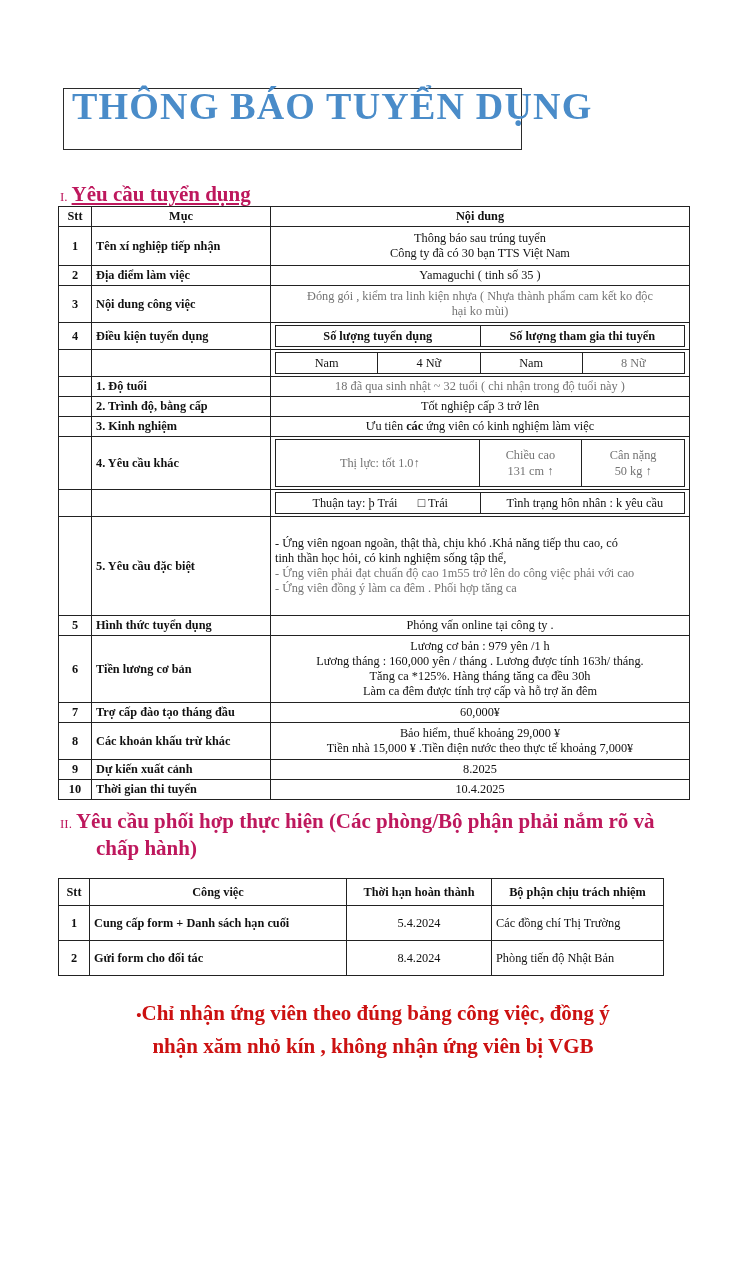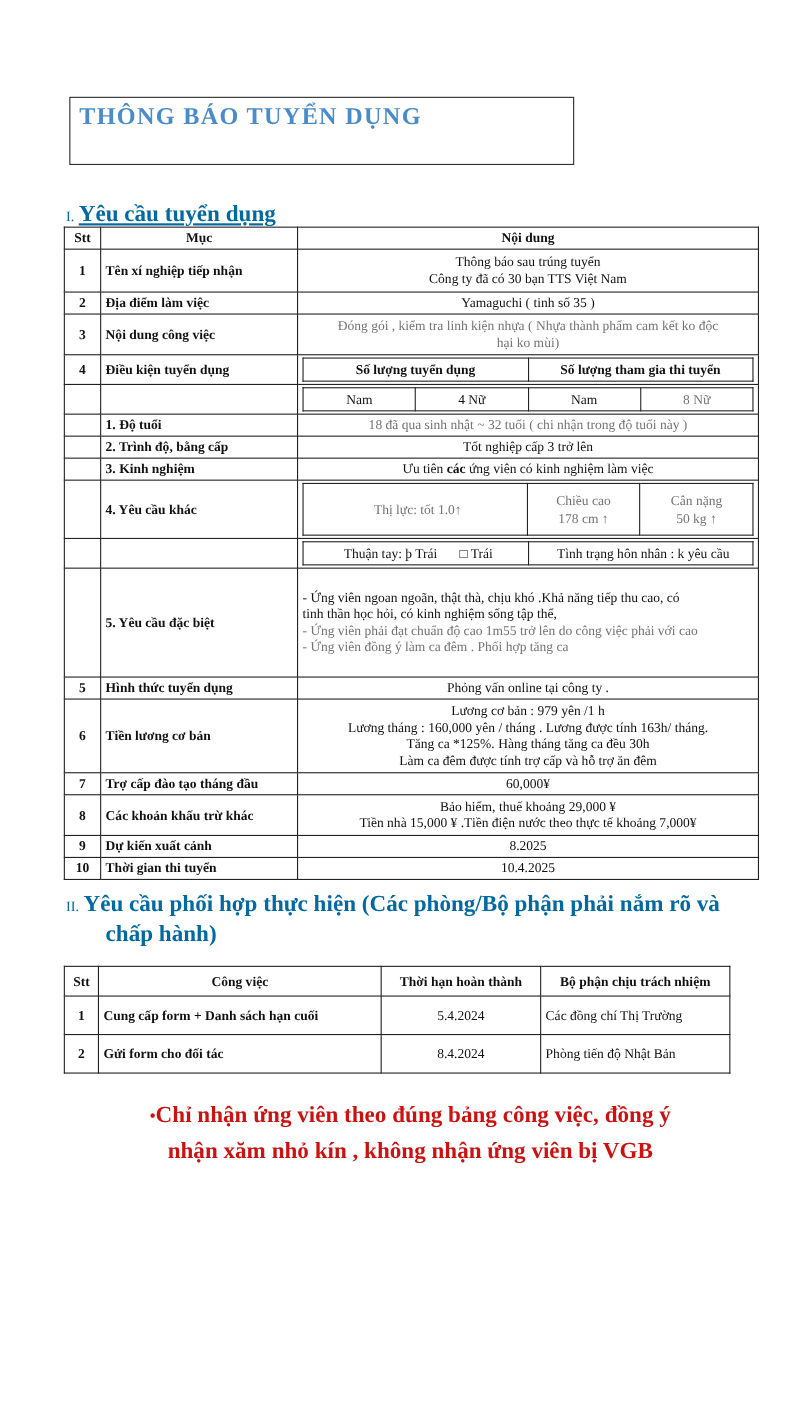--- a/index.html
+++ b/index.html
@@ -26,34 +26,34 @@
     width: 459px;
     height: 62px;
     border: 1.5px solid #2b2b2b;
     box-sizing: border-box;
   }
   .title-text {
     position: absolute;
     left: 72px;
     top: 86px;
     width: 470px;
-    font-size: 22px;
+    font-size: 38px;
     line-height: 40px;
     font-weight: bold;
     letter-spacing: 1.2px;
     color: #4a8cc9;
     white-space: nowrap;
     font-family: "Liberation Serif", "DejaVu Serif", serif;
   }
 
   
   .section-head {
     position: absolute;
     font-family: "Liberation Serif", "DejaVu Serif", serif;
-    color: #0369a1;
+    color: #be185d;
   }
   .section-head .num {
     font-size: 13px;
     font-weight: normal;
     vertical-align: baseline;
   }
   .section-head .txt {
     font-size: 21px;
     font-weight: bold;
     text-decoration: underline;
@@ -233,21 +233,21 @@
       <tr>
         <td class="c-stt"></td>
         <td class="c-muc">4. Yêu cầu khác</td>
         <td class="nopad">
           <table class="sub">
             <tbody>
                 <tr>
               <td class="red lft" style="width:50%;padding-left:8px;height:42px;">Thị lực: tốt 1.0↑</td>
               <td class="red" style="width:25%;">
                 <div>Chiều cao</div>
-                <div>178 cm ↑</div>
+                <div>131 cm ↑</div>
               </td>
               <td class="red" style="width:25%;">
                 <div>Cân nặng</div>
                 <div>50 kg ↑</div>
               </td>
             </tr>
               </tbody>
           </table>
         </td>
       </tr>

